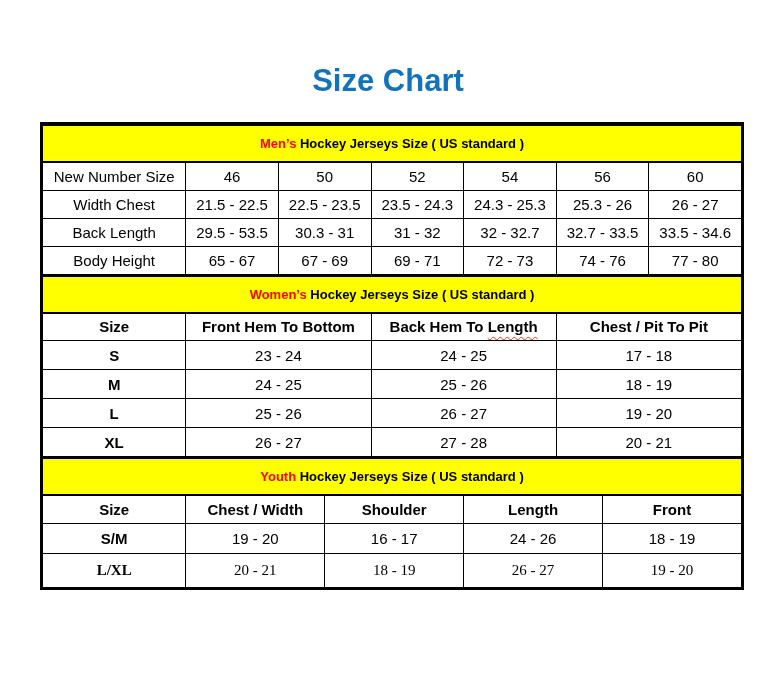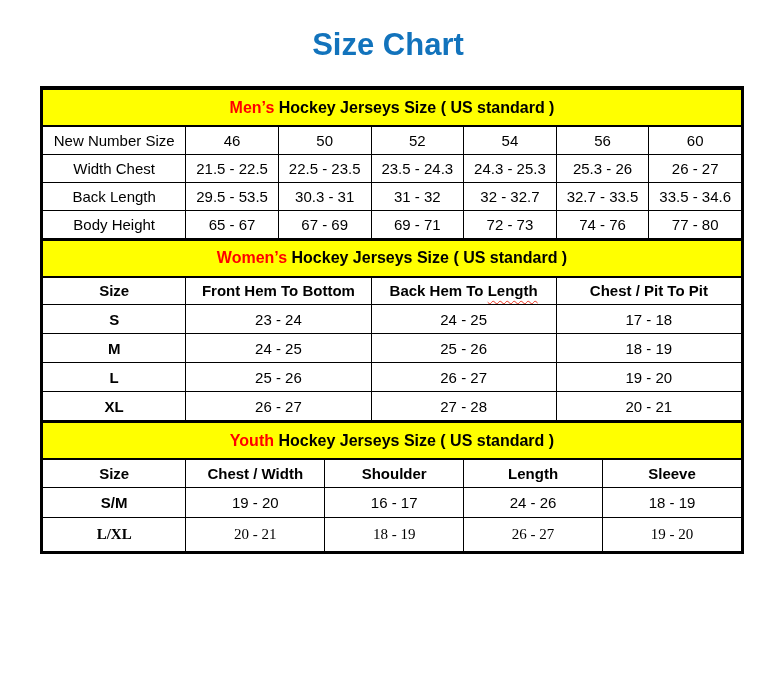--- a/index.html
+++ b/index.html
@@ -12,21 +12,21 @@
     color: #000000;
   }
   .page {
     width: 776px;
     height: 692px;
     overflow: hidden;
     position: relative;
   }
   h1.page-title {
     margin: 0;
-    padding-top: 28px;
+    padding-top: 64px;
     padding-bottom: 24px;
     text-align: center;
     font-size: 31px;
     line-height: 34px;
     font-weight: bold;
     color: #1273bc;
     letter-spacing: 0px;
   }
   .chart-wrap {
     width: 700px;
@@ -44,21 +44,21 @@
     text-align: center;
     vertical-align: middle;
     padding: 0 2px;
     overflow: hidden;
     white-space: nowrap;
   }
   tr.band-row { height: 37px; }
   td.band {
     background: #ffff00;
     font-weight: bold;
-    font-size: 16px;
+    font-size: 13px;
     border-top: 2px solid #000;
     border-bottom: 2px solid #000;
   }
   .accent { color: #ff0000; }
   tr.head-row { height: 28px; }
   tr.head-row th { font-weight: bold; }
   tr.data-row { height: 28px; }
   tr.data-row td { font-weight: normal; }
   
   col.c-first { width: 20.5%; }
@@ -189,21 +189,21 @@
         </colgroup>
         <tbody>
           <tr class="band-row">
             <td colspan="5" class="band"><span class="accent">Youth</span> <span>Hockey Jerseys Size ( US standard )</span></td>
           </tr>
           <tr class="head-row">
             <th>Size</th>
             <th>Chest / Width</th>
             <th>Shoulder</th>
             <th>Length</th>
-            <th>Sleeve</th>
+            <th>Front</th>
           </tr>
           <tr class="data-row">
             <th class="rowlabel">S/M</th>
             <td>19 - 20</td>
             <td>16 - 17</td>
             <td>24 - 26</td>
             <td>18 - 19</td>
           </tr>
           <tr class="data-row">
             <th class="rowlabel">L/XL</th>

